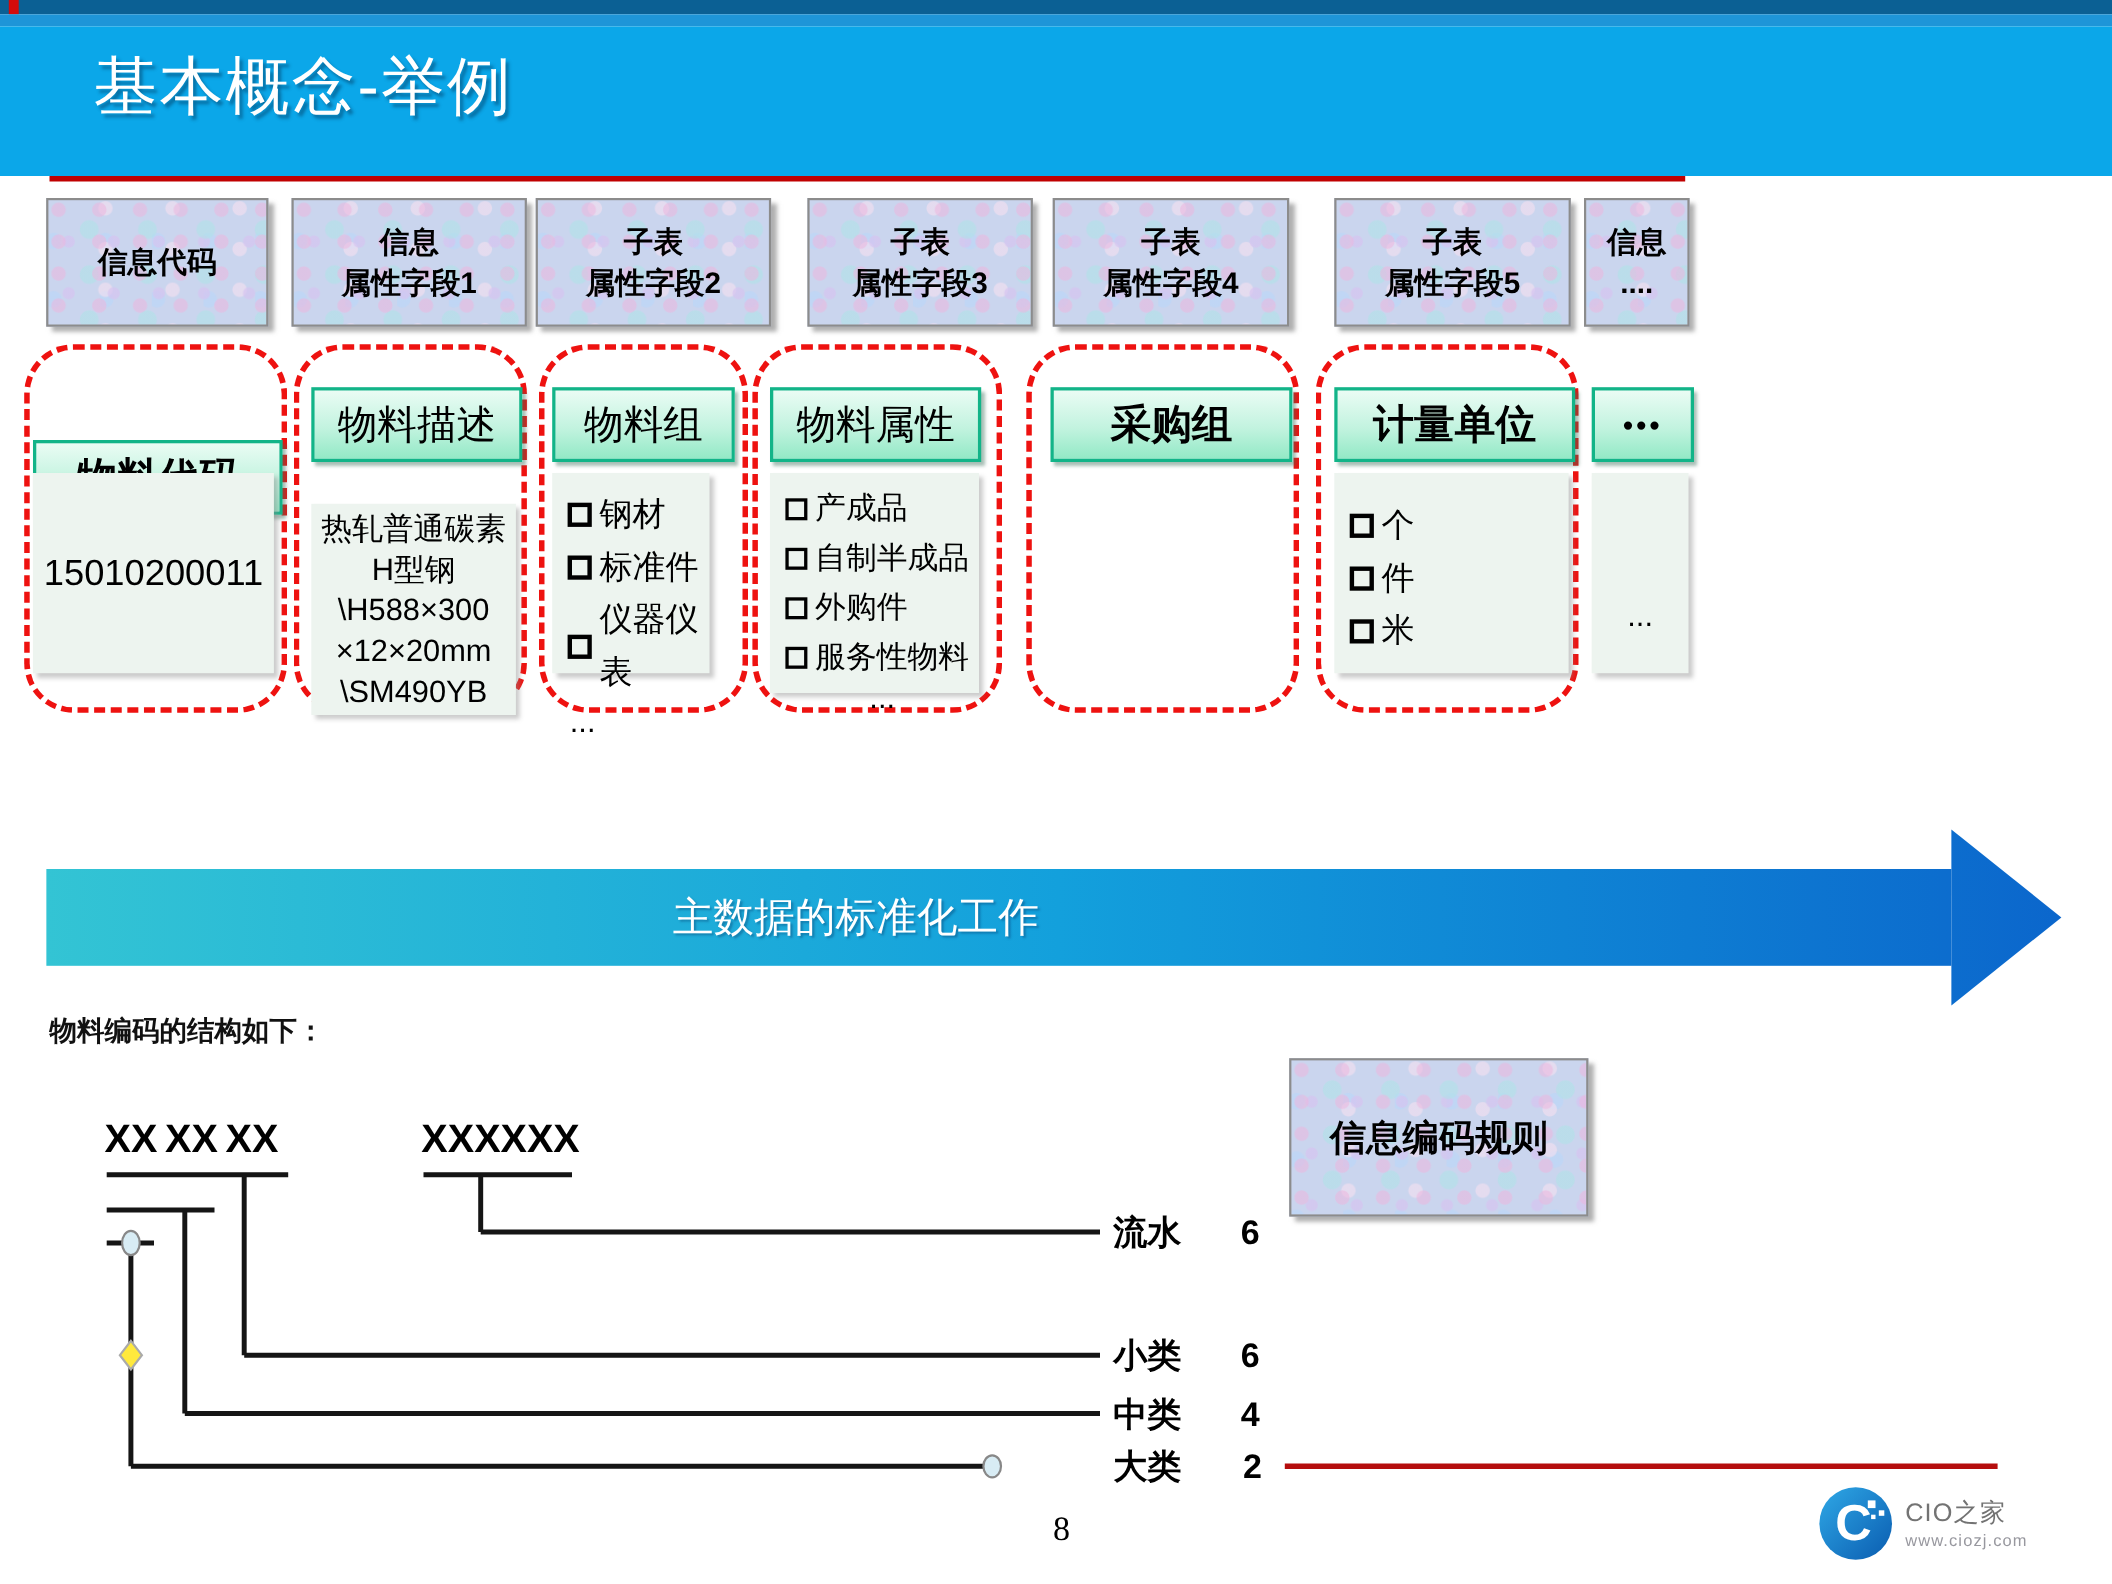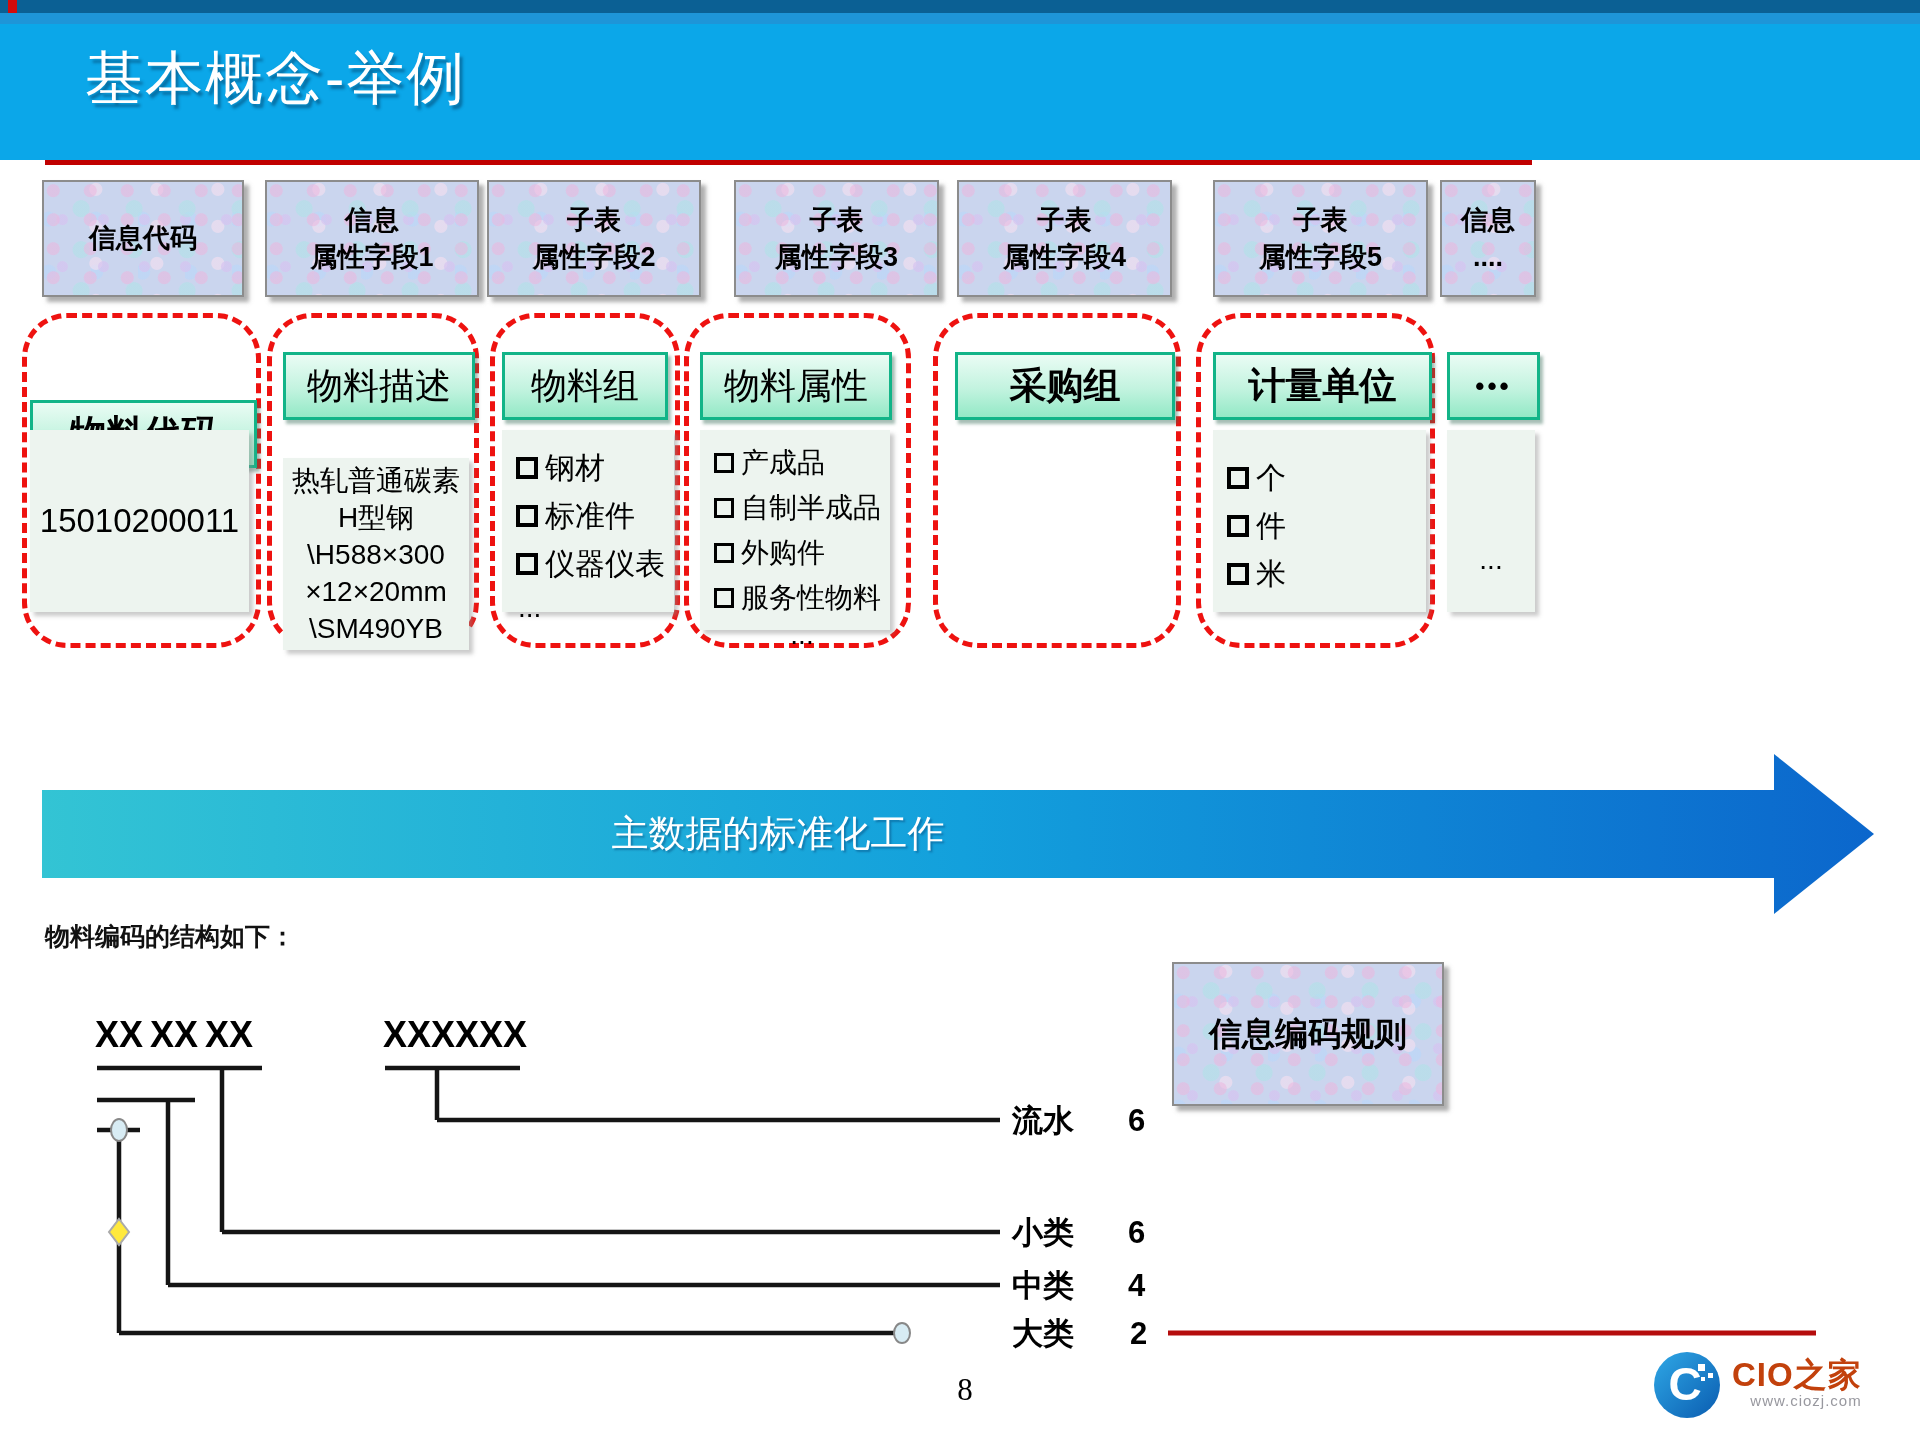--- a/index.html
+++ b/index.html
@@ -70,21 +70,21 @@
   .struct-svg{position:absolute;left:0;top:1000px;}
   .rule-box{position:absolute;left:1172px;top:962px;width:268px;height:140px;
             display:flex;align-items:center;justify-content:center;
             font-size:33px;font-weight:bold;color:#000;}
   .page-num{position:absolute;left:900px;top:1372px;width:130px;text-align:center;
             font-family:"Liberation Serif","DejaVu Serif",serif;font-size:31px;color:#000;}
 
   
   .logo{position:absolute;left:1652px;top:1348px;display:flex;align-items:center;}
   .logo-text{margin-left:10px;}
-  .logo-name{font-size:33px;font-weight:bold;color:#c2410c;letter-spacing:1px;line-height:34px;}
+  .logo-name{font-size:23px;font-weight:normal;color:#737373;letter-spacing:1px;line-height:34px;}
   .logo-url{font-size:15px;color:#98989f;letter-spacing:1px;text-align:right;line-height:18px;}
 </style>
 </head>
 <body>
 
 <div id="slide">
 
   <div class="strip-dark"></div>
   <div class="strip-red"></div>
   <div class="strip-mid"></div>
@@ -140,21 +140,21 @@
   </div>
 
   <div class="cbox desc" style="left:283px;width:186px;height:192px;">
     <div>热轧普通碳素</div>
     <div>H型钢</div>
     <div>\H588×300</div>
     <div>×12×20mm</div>
     <div>\SM490YB</div>
   </div>
 
-  <div class="cbox items" style="left:502px;width:172px;height:182px;box-sizing:border-box;">
+  <div class="cbox items" style="left:502px;width:143px;height:182px;box-sizing:border-box;">
     <div class="item">
         <span class="cb"></span>
         <span>钢材</span>
       </div>
     <div class="item">
         <span class="cb"></span>
         <span>标准件</span>
       </div>
     <div class="item">
         <span class="cb"></span>

